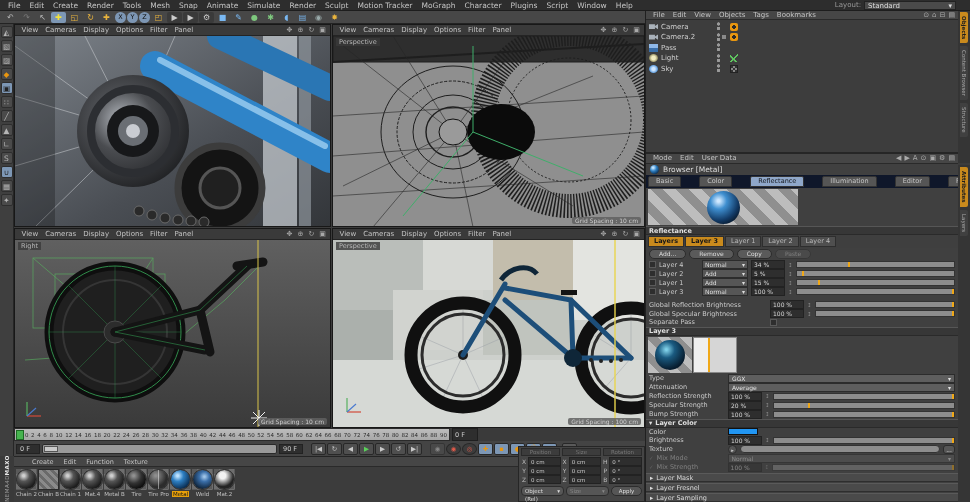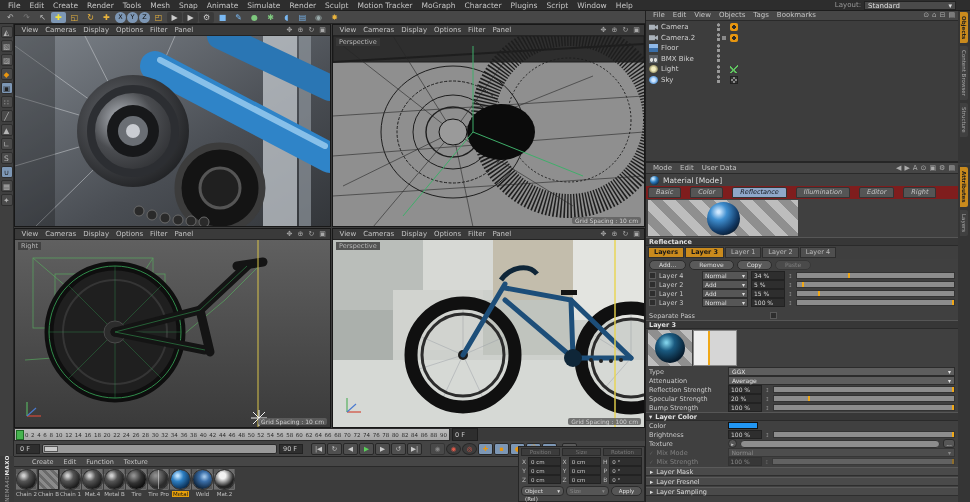--- a/index.html
+++ b/index.html
@@ -124,21 +124,21 @@
   .otag { width:8px; height:8px; margin-left:6px; }
   .orow.t-target .otag { background:radial-gradient(circle,#2a2a2a 1.6px,#e8960f 2px); border-radius:2px; }
   .orow.t-target2 .otag { background:radial-gradient(circle,#2a2a2a 1.6px,#e8960f 2px); border-radius:2px; box-shadow:-10px 0 0 -2px #8a8a8a; }
   .orow.t-check .otag { background:linear-gradient(135deg, transparent 44%, #5fc45f 46%, #5fc45f 58%, transparent 60%), linear-gradient(45deg, transparent 30%, #5fc45f 34%, #5fc45f 44%, transparent 48%); }
   .orow.t-compositing .otag { background:repeating-conic-gradient(#888 0 25%, #333 0 50%) 0 0/4px 4px; border:1px solid #222; }
   .orow.t-none .otag { visibility:hidden; }
 
   .amtitle { height:12px; display:flex; align-items:center; gap:4px; padding:0 4px; background:#404040; }
   .amsphere { width:9px; height:9px; border-radius:50%; background:radial-gradient(circle at 35% 30%, #bfe3ff 8%, #2e7fc2 40%, #0a2d52 80%); }
   .amtitle span { font-size:7.5px; color:#dcdcdc; }
-  .amtabs { display:flex; gap:9px; padding:1px 2px; background:#7f1d1d;font-style:italic; }
+  .amtabs { display:flex; gap:18px; padding:1px 2px; background:#0f172a; }
   .amtab { background:#555; border:1px solid #333; color:#c6c6c6; font-size:6.5px; line-height:9px; height:11px; padding:0 7px; border-radius:2px 2px 0 0; }
   .amtab.active { background:#8fa7c9; color:#15181d; }
   .ampreview { height:38px; background:#404040; padding:1px 2px; display:flex; }
   .stripes { width:150px; height:36px; background:repeating-linear-gradient(45deg,#bdbdbd 0 9px,#8f8f8f 9px 18px); display:flex; align-items:center; justify-content:center; }
   .bigsphere { width:33px; height:33px; border-radius:50%; background:radial-gradient(circle at 35% 30%, #cfe8ff 4%, #3f8fd0 26%, #123a66 62%, #06121f 85%); }
 
   .sechdr { height:9px; background:#373737; border-top:1px solid #565656; border-bottom:1px solid #2a2a2a; color:#e0e0e0; font-size:6.5px; line-height:8px; padding:0 3px; font-weight:bold; display:flex; gap:3px; align-items:center; }
   .rtabs { display:flex; gap:1px; padding:1px 2px; background:#3f3f3f; }
   .rtab { background:#4f4f4f; border:1px solid #2e2e2e; color:#bbb; font-size:6.5px; line-height:9px; height:11px; padding:0 5px; }
   .rtab.active { background:#c98a1d; color:#181818; font-weight:bold; }
@@ -751,31 +751,25 @@
 
         <div class="orow i-camera t-target2">
           <span class="oico"></span>
           <span class="olbl">Camera.2</span>
           <span class="odots"></span>
           <span class="otag"></span>
         </div>
 
         <div class="orow i-floor t-none">
           <span class="oico"></span>
-          <span class="olbl">Floor</span>
+          <span class="olbl">Pass</span>
           <span class="odots"></span>
           <span class="otag"></span>
         </div>
 
-        <div class="orow i-bike t-none">
-          <span class="oico"></span>
-          <span class="olbl">BMX Bike</span>
-          <span class="odots"></span>
-          <span class="otag"></span>
-        </div>
 
         <div class="orow i-light t-check">
           <span class="oico"></span>
           <span class="olbl">Light</span>
           <span class="odots"></span>
           <span class="otag"></span>
         </div>
 
         <div class="orow i-sky t-compositing">
           <span class="oico"></span>
@@ -796,21 +790,21 @@
           <span>▶</span>
           <span>A</span>
           <span>⊙</span>
           <span>▣</span>
           <span>⚙</span>
           <span>▤</span>
         </div>
     </div>
     <div class="amtitle">
       <span class="amsphere"></span>
-      <span>Material [Mode]</span>
+      <span>Browser [Metal]</span>
     </div>
     <div class="amtabs">
 
     <span class="amtab">Basic</span>
         <span class="amtab">Color</span>
         <span class="amtab active">Reflectance</span>
         <span class="amtab">Illumination</span>
         <span class="amtab">Editor</span>
         <span class="amtab">Right</span>
       </div>
@@ -890,20 +884,40 @@
             <span>▾</span>
           </span>
           <span class="fld">100 %</span>
           <span class="spin">↕</span>
           <span class="slider">
             <i class="sfill" style="width: 100%;"></i>
           </span>
         </div>
       </div>
     <div class="gap4"></div>
+    <div>
+
+        <div class="prow">
+          <span class="plbl w2">Global Reflection Brightness</span>
+          <span class="fld">100 %</span>
+          <span class="spin">↕</span>
+          <span class="slider">
+            <i class="sfill" style="width: 100%;"></i>
+          </span>
+        </div>
+
+        <div class="prow">
+          <span class="plbl w2">Global Specular Brightness</span>
+          <span class="fld">100 %</span>
+          <span class="spin">↕</span>
+          <span class="slider">
+            <i class="sfill" style="width: 100%;"></i>
+          </span>
+        </div>
+      </div>
     <div class="prow">
       <span class="plbl w2">Separate Pass</span>
       <span class="pchk"></span>
     </div>
 
     <div class="sechdr">
         <span>Layer 3</span>
       </div>
     <div class="l3preview">
       <div class="l3stripes">

